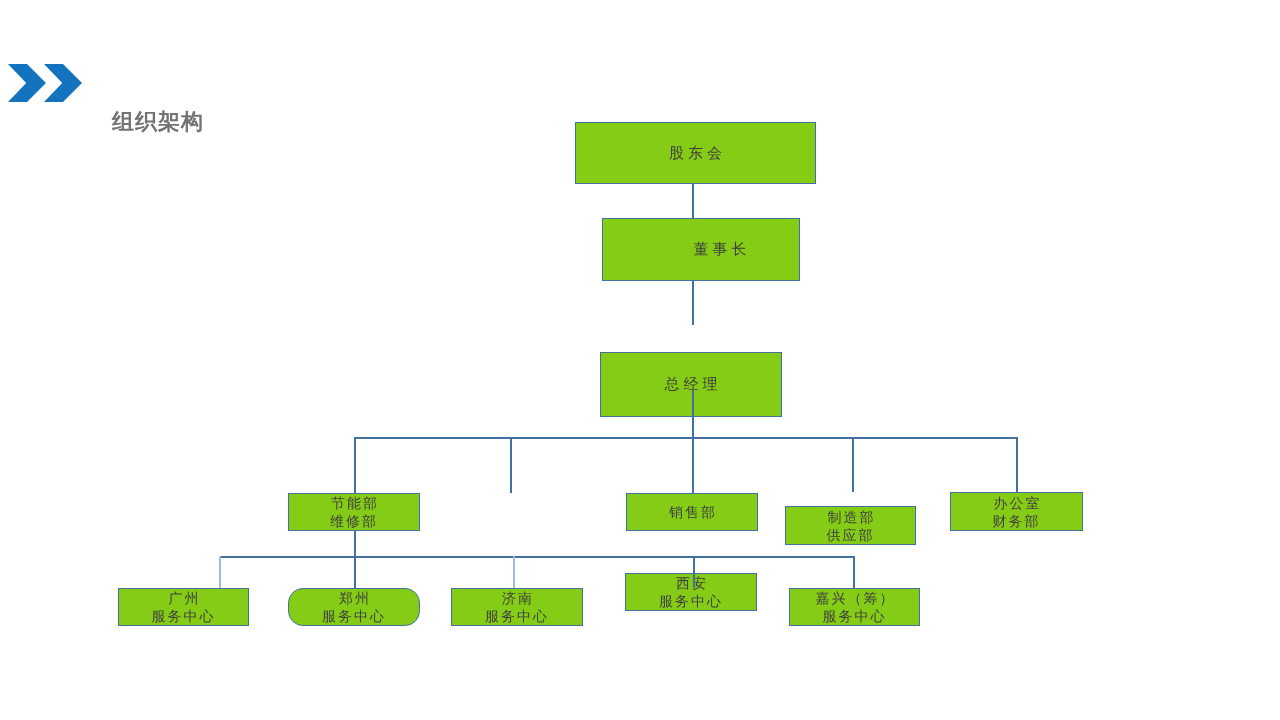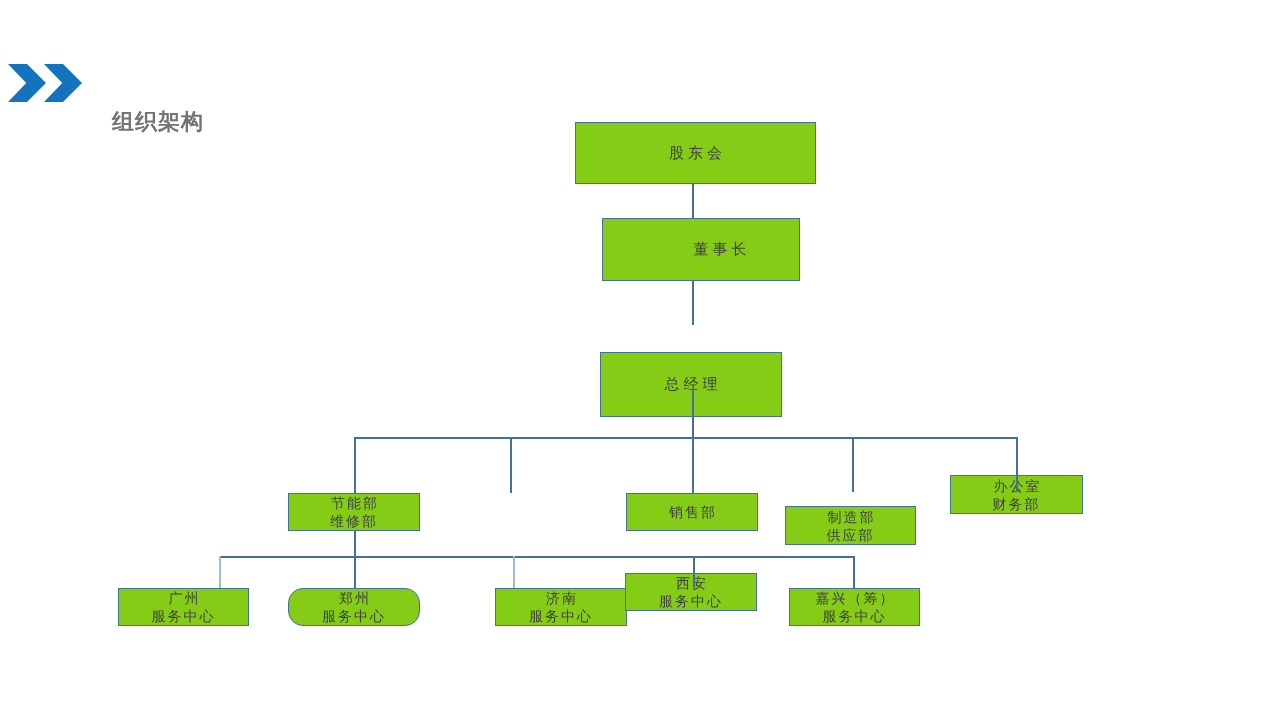--- a/index.html
+++ b/index.html
@@ -83,28 +83,28 @@
 
   <div class="node big" style="left:602px; top:218px; width:198px; height:63px;padding-left:38px;">董事长</div>
 
   <div class="node big" style="left:600px; top:325px; width:182px; height:65px;margin-top:27px;">总经理</div>
 
   <div class="node small" style="left:288px; top:493px; width:132px; height:38px;">节能部
 维修部</div>
   <div class="node small" style="left:626px; top:493px; width:132px; height:38px;text-align:center;">销售部</div>
   <div class="node small" style="left:785px; top:492px; width:131px; height:39px;margin-top:14px;">制造部
 供应部</div>
-  <div class="node small" style="left:950px; top:475px; width:133px; height:39px;">办公室
+  <div class="node small" style="left:950px; top:492px; width:133px; height:39px;">办公室
 财务部</div>
 
   <div class="node small" style="left:118px; top:588px; width:131px; height:38px;">广州
 服务中心</div>
   <div class="node small" style="left:288px; top:588px; width:132px; height:38px;border-radius:15px;">郑州
 服务中心</div>
-  <div class="node small" style="left:451px; top:588px; width:132px; height:38px;margin-left:44px;">济南
+  <div class="node small" style="left:451px; top:588px; width:132px; height:38px;">济南
 服务中心</div>
   <div class="node small" style="left:625px; top:573px; width:132px; height:38px;">西安
 服务中心</div>
   <div class="node small" style="left:789px; top:588px; width:131px; height:38px;">嘉兴（筹）
 服务中心</div>
 
   <div class="conn v" style="left:692px; top:184px; height:34px;"></div>
   <div class="conn v" style="left:692px; top:281px; height:44px;"></div>
   <div class="conn v" style="left:692px; top:390px; height:47px;"></div>
 

